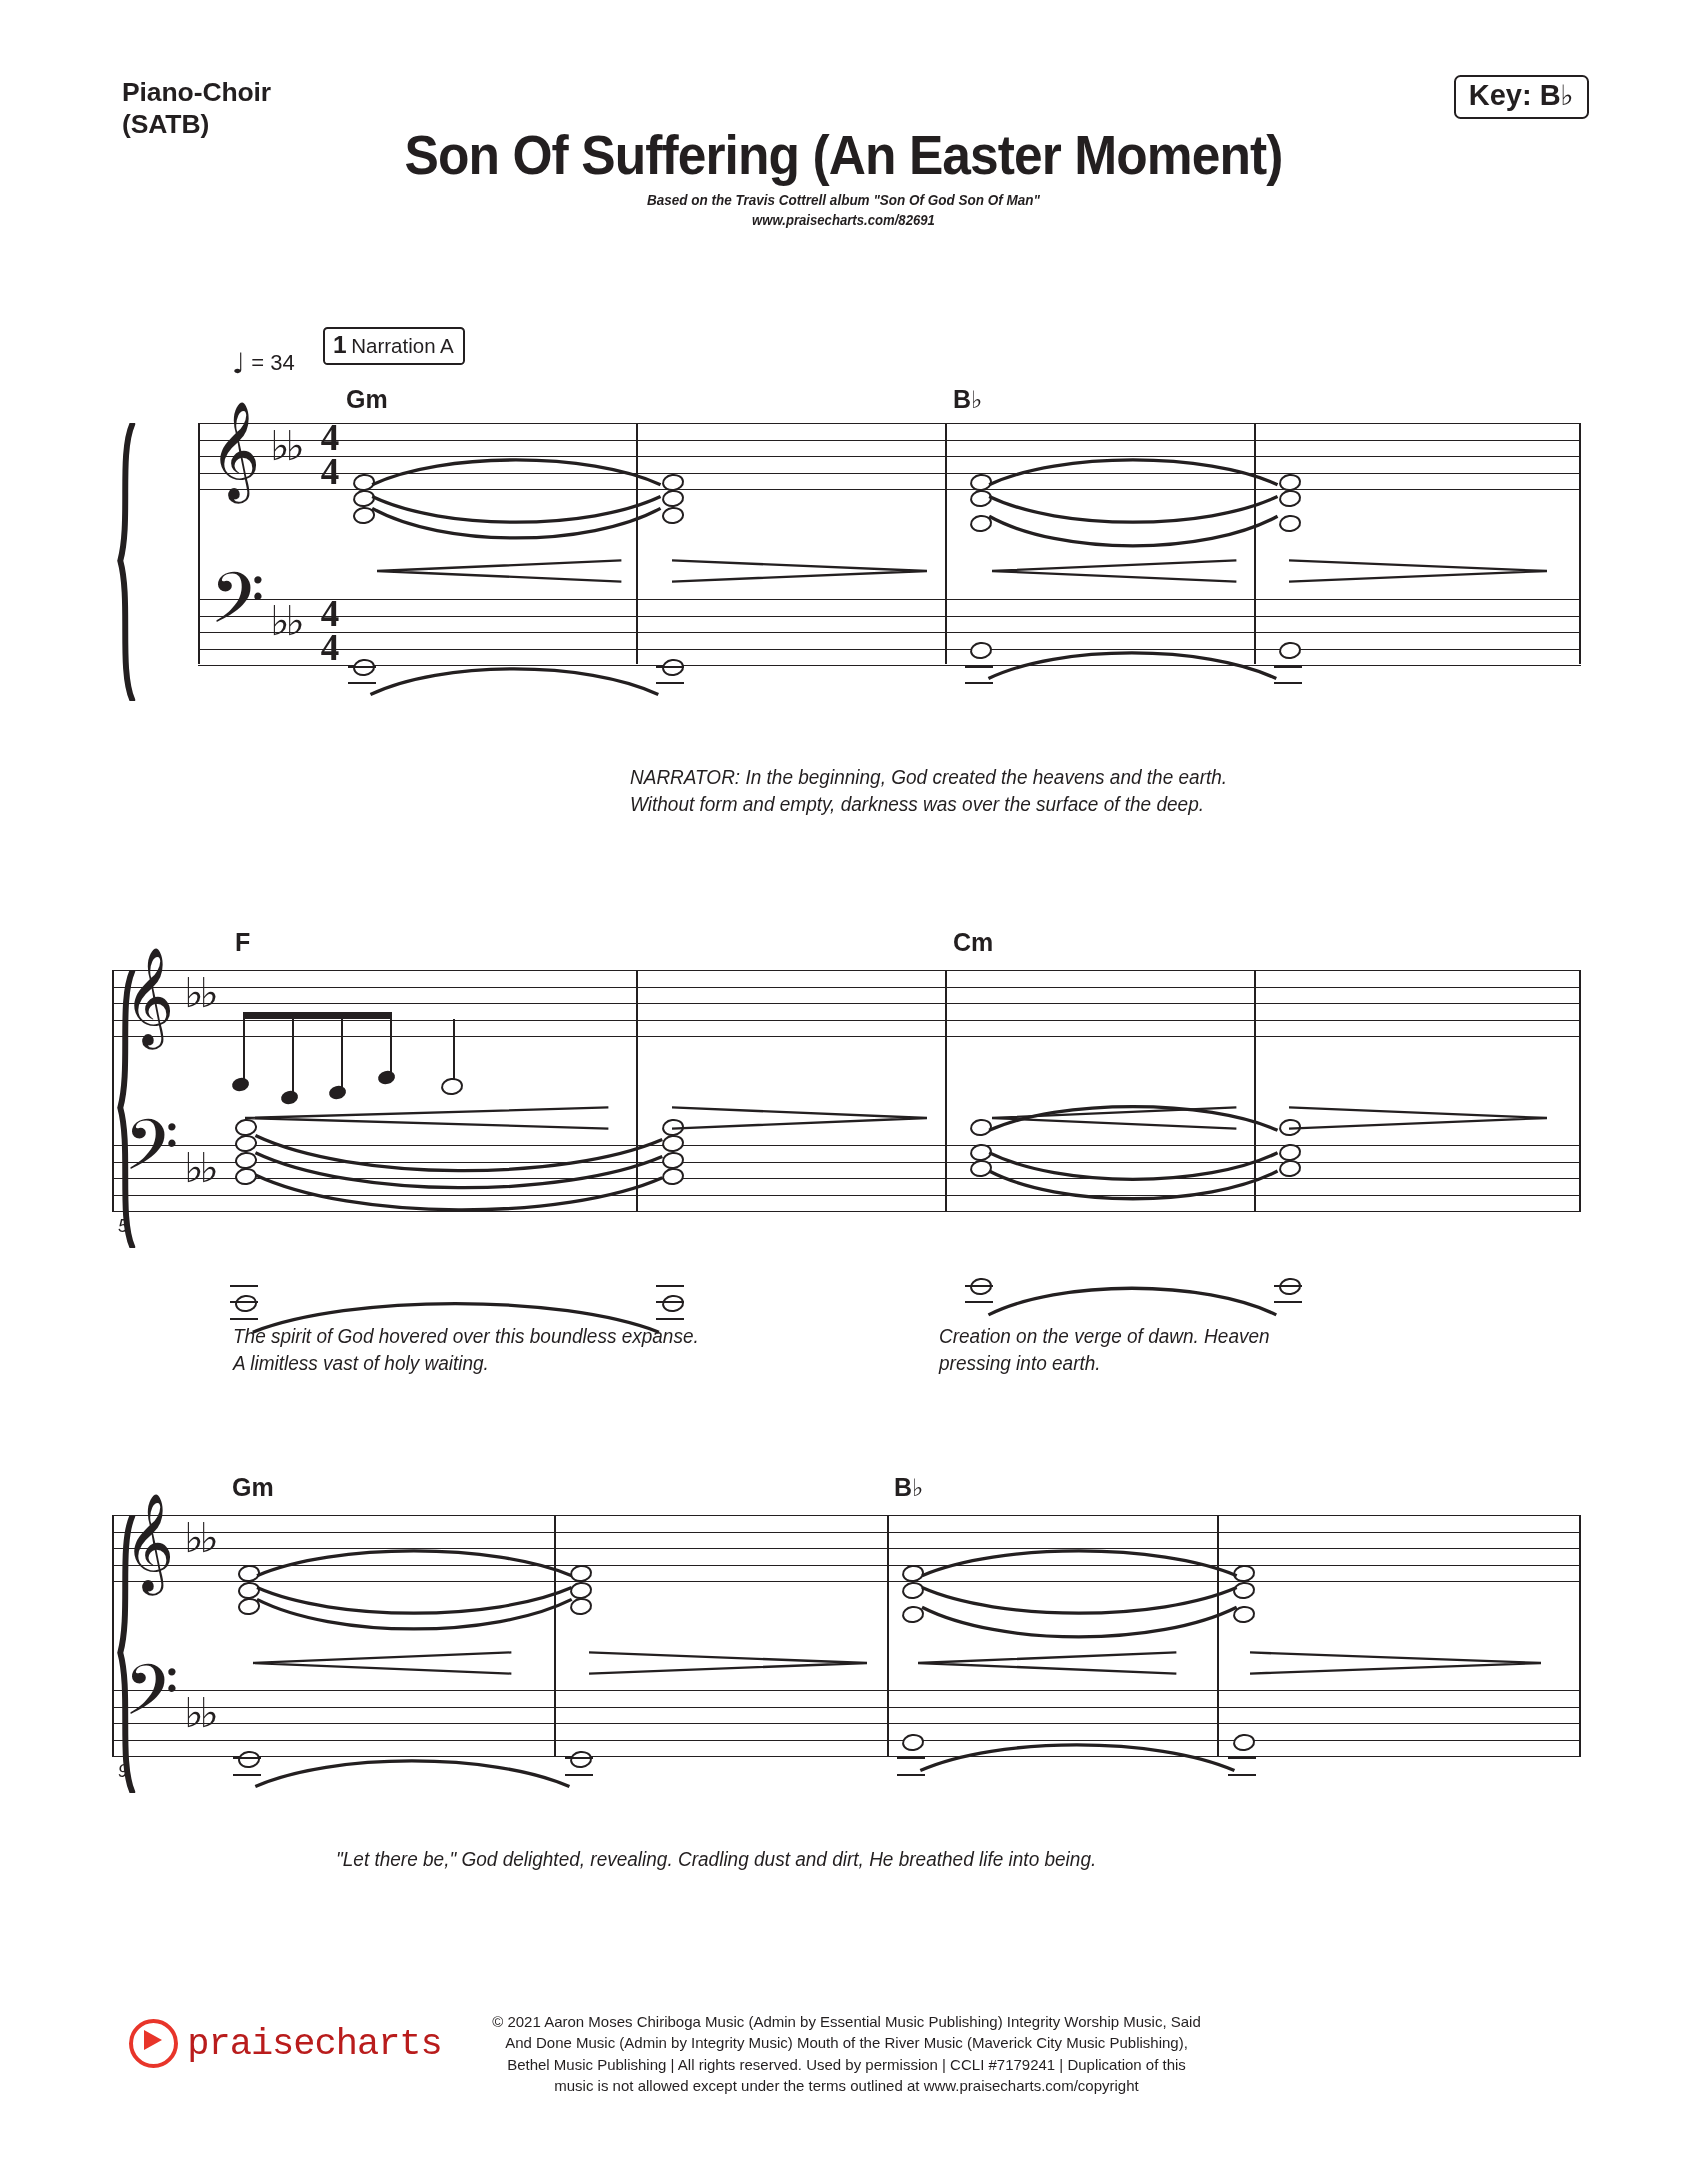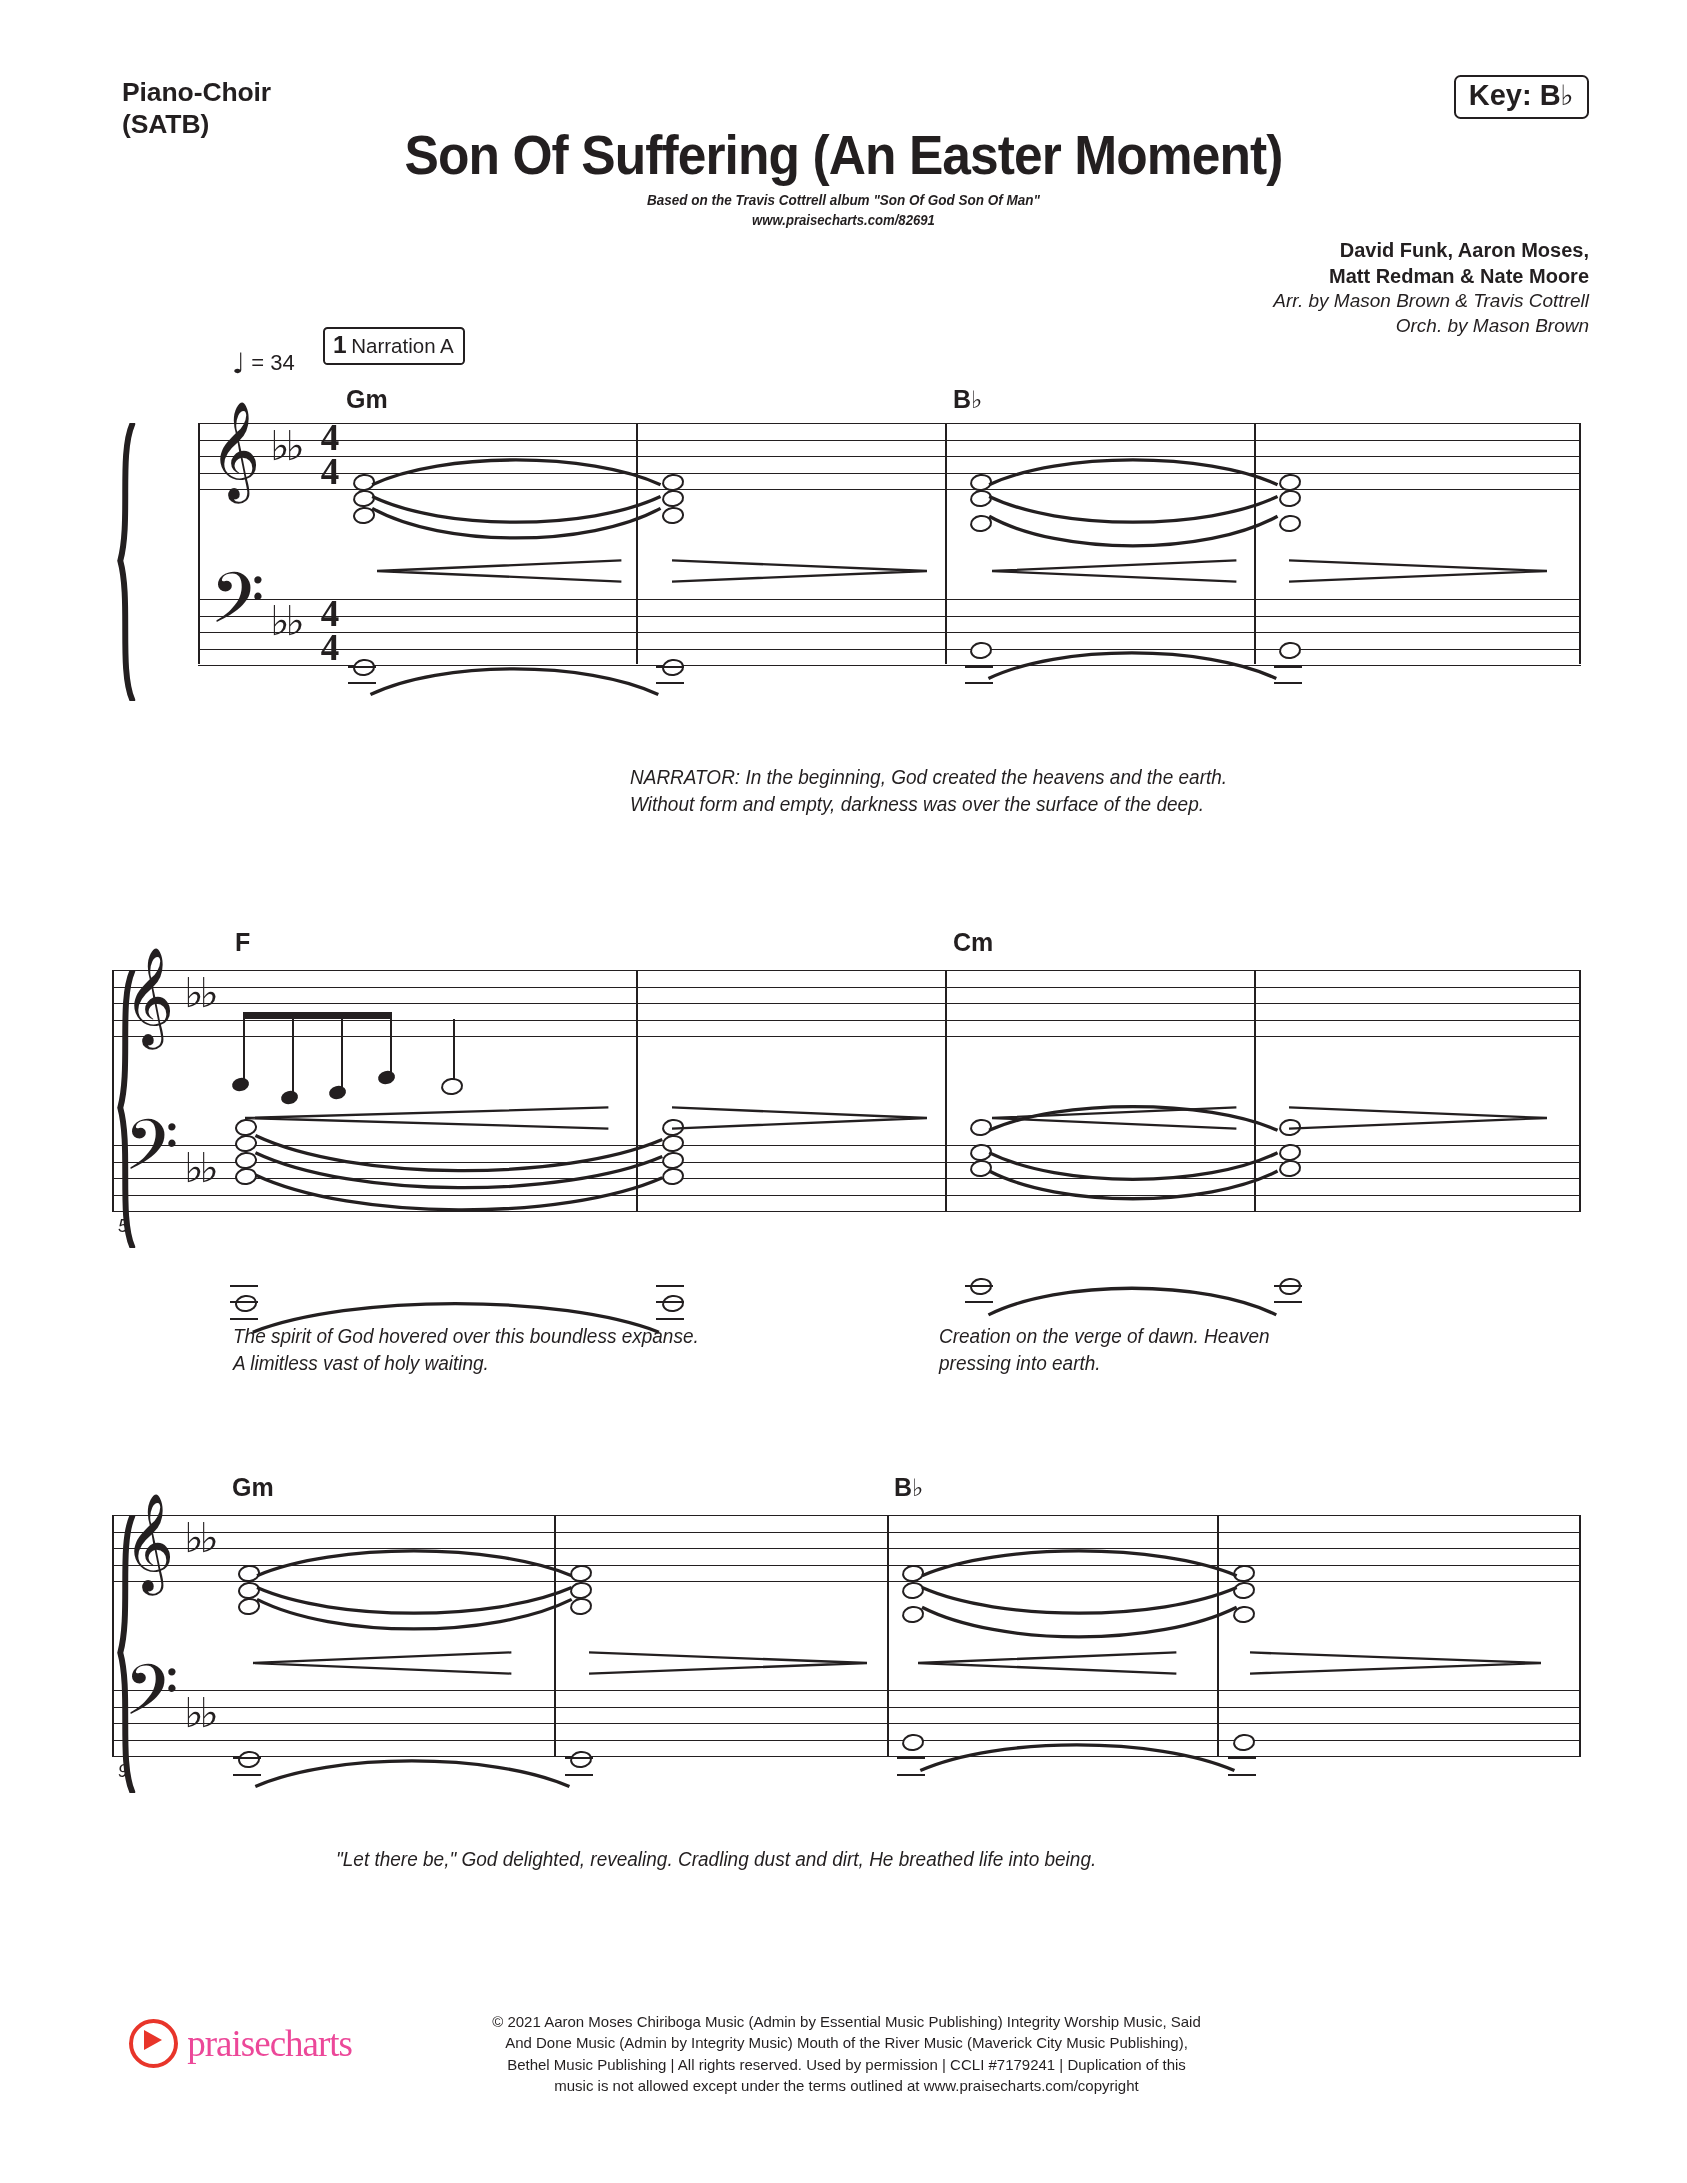--- a/index.html
+++ b/index.html
@@ -254,23 +254,23 @@
   .logo .mark:after {
     content: "";
     position: absolute;
     left: 10.6px; top: 7.3px;
     border-left: 18px solid #e8352a;
     border-top: 10px solid transparent;
     border-bottom: 10px solid transparent;
   }
   .logo .word {
     font-size: 37px;
-    color: #ec4899;
+    color: #b91c1c;
     letter-spacing: -1px;
-    font-family: Liberation Serif, serif;
+    font-family: Liberation Mono, monospace;
   }
   .copyright {
     position: absolute;
     left: 410px;
     width: 873px;
     top: 2011px;
     text-align: center;
     font-size: 15px;
     line-height: 1.42;
     white-space: pre-line;
@@ -287,26 +287,20 @@
   </div>
 
   <div class="key-box">
     <span>Key: B</span><span class="flat">♭</span>
   </div>
 
   <div class="title">Son Of Suffering (An Easter Moment)</div>
   <div class="subtitle1">Based on the Travis Cottrell album "Son Of God Son Of Man"</div>
   <div class="subtitle2">www.praisecharts.com/82691</div>
 
-  <div class="credits">
-    <div class="writer">David Funk, Aaron Moses,</div>
-    <div class="writer">Matt Redman &amp; Nate Moore</div>
-    <div class="arr">Arr. by Mason Brown &amp; Travis Cottrell</div>
-    <div class="arr">Orch. by Mason Brown</div>
-  </div>
 
   <div class="tempo">
     <span class="qnote">♩</span>
     <span>= 34</span>
   </div>
   <div class="rehearsal">
     <span class="num">1</span><span>Narration A</span>
   </div>
 
   <div class="system" style="top:0">

